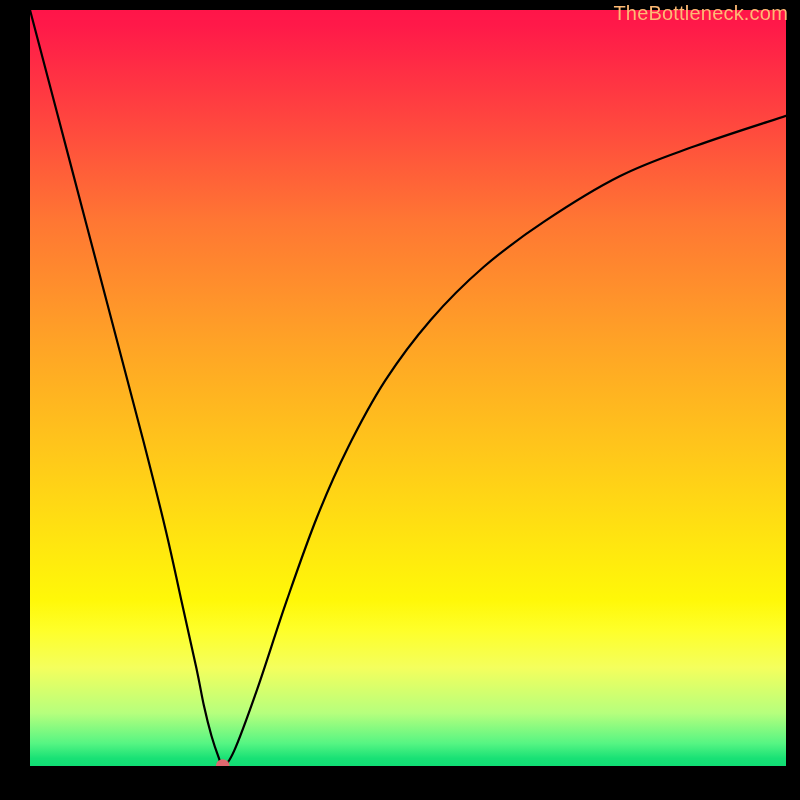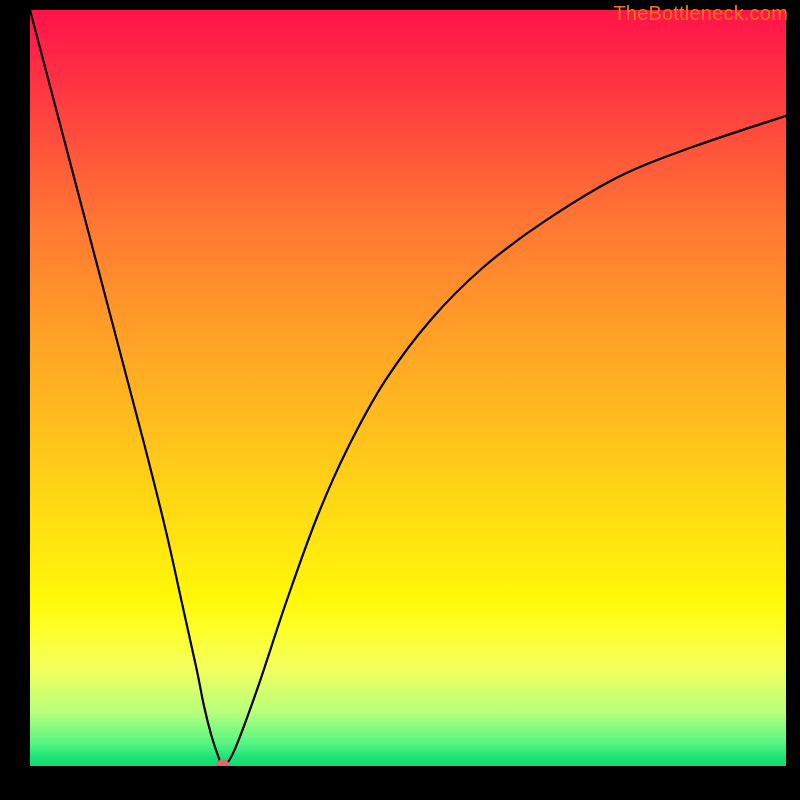--- a/index.html
+++ b/index.html
@@ -46,21 +46,21 @@
     left: 0;
     top: 0;
     width: 756px;
     height: 756px;
     display: block;
   }
   .watermark {
     position: absolute;
     top: 2px;
     right: 12px;
-    color: #f97316;
+    color: #fdba74;
     font-size: 20px;
     font-weight: 400;
     letter-spacing: 0.2px;
     z-index: 5;
   }
 </style>
 </head>
 <body>
 
 <div class="container">

